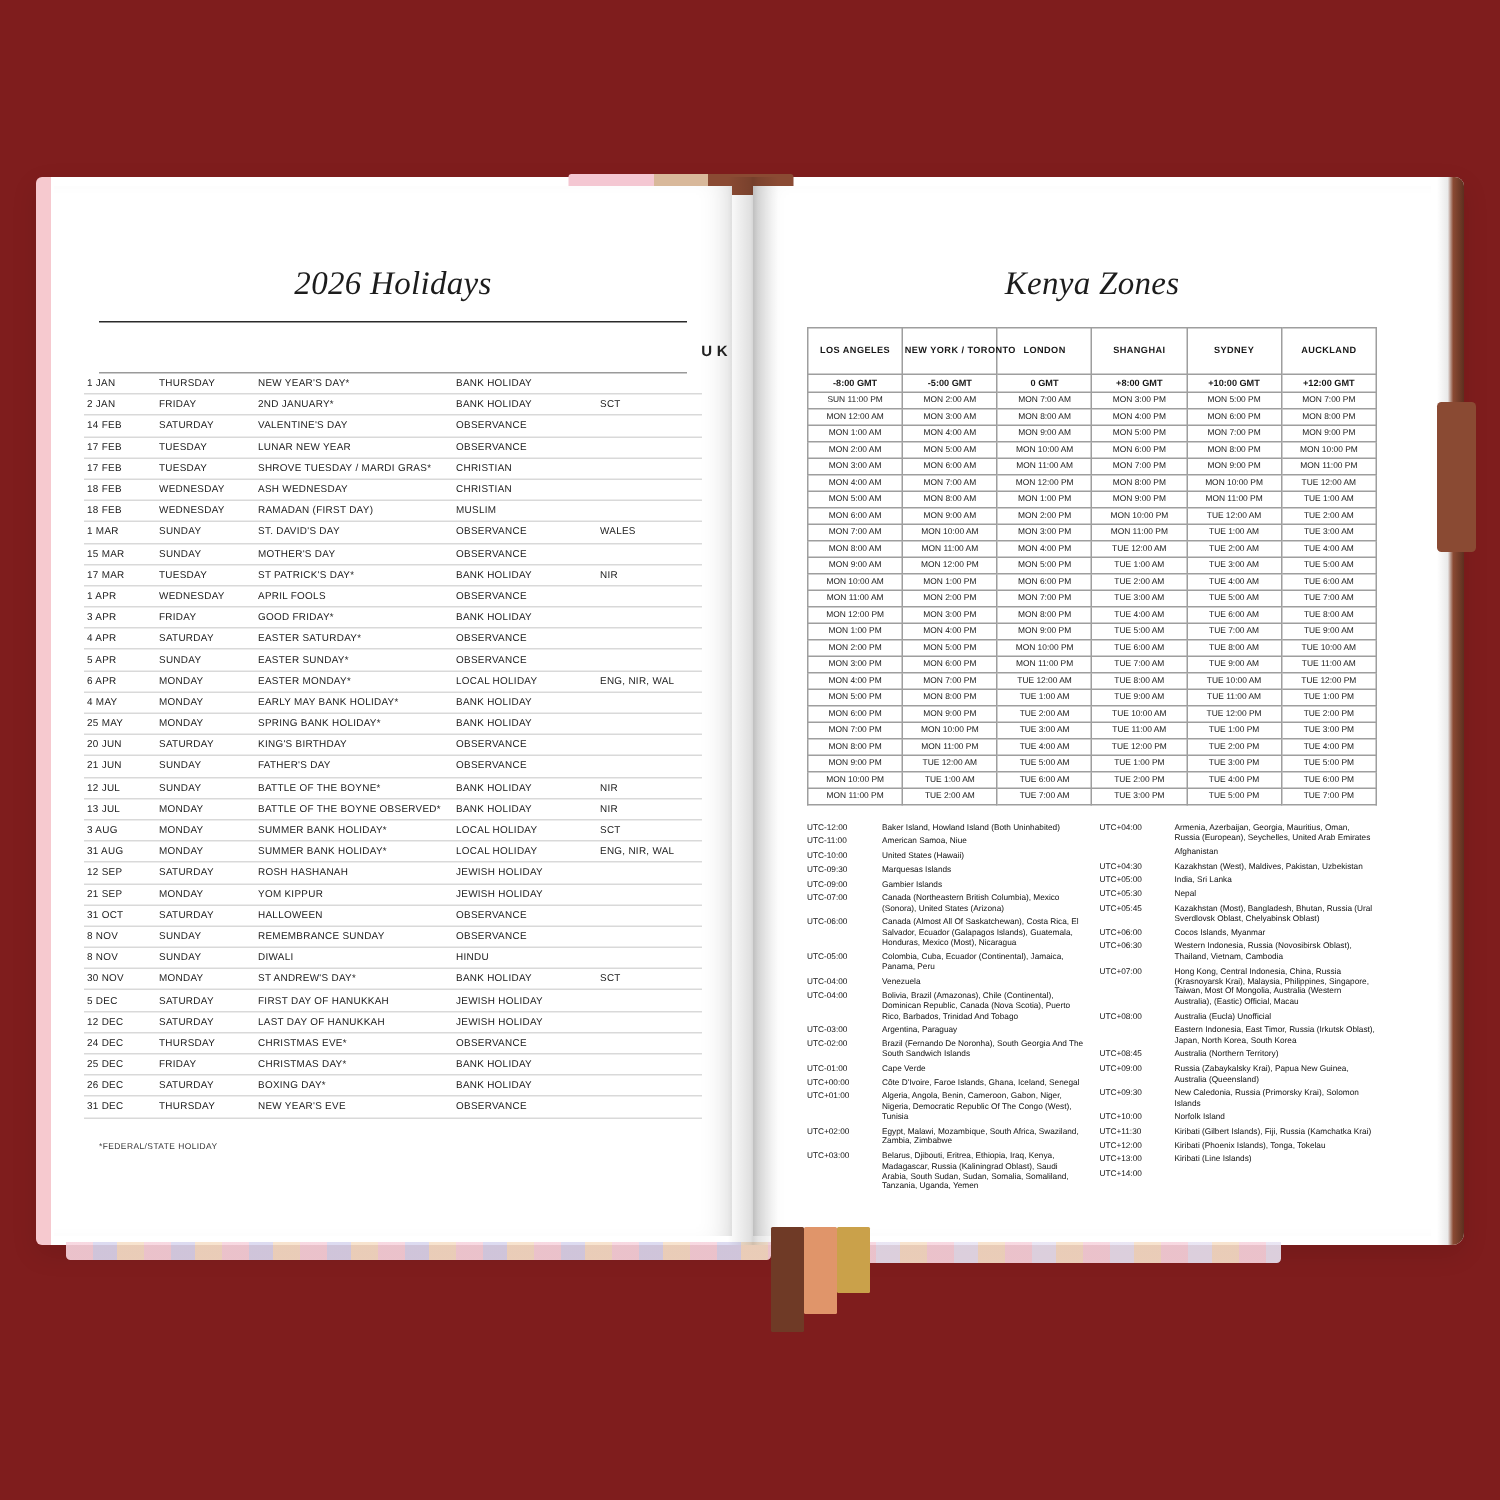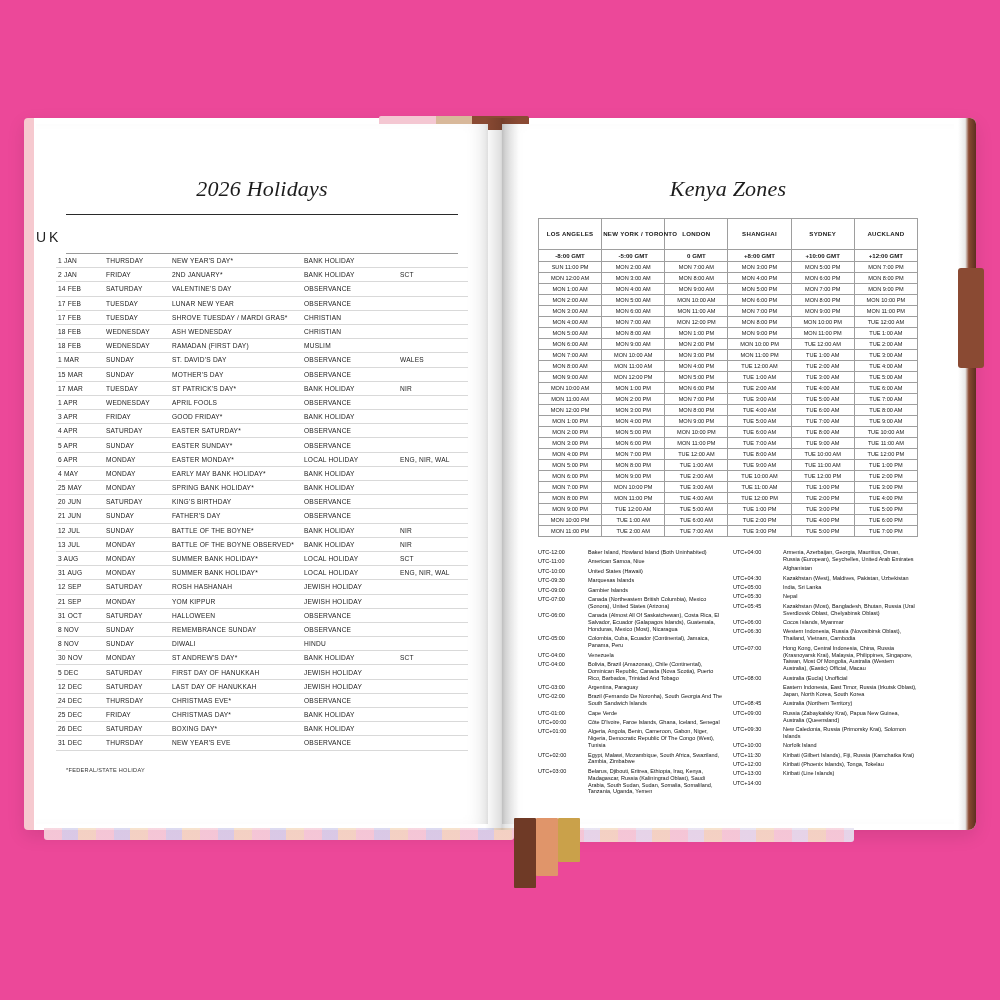--- a/index.html
+++ b/index.html
@@ -1,21 +1,21 @@
 <!DOCTYPE html>
 <html><head>
 <meta charset="utf-8">
 <style>
   html,body{margin:0;padding:0;}
   body{
     width:1000px;height:1000px;overflow:hidden;
     background:#ffffff;
     font-family:"Liberation Sans", sans-serif;
   }
-  .scene{position:relative;width:1000px;height:1000px;background:#ec4899;}
+  .scene{position:relative;width:1000px;height:1000px;background:#7f1d1d;}
 
   
   .book{
     position:absolute;left:24px;top:118px;width:952px;height:712px;
   }
   
   .cover{
     position:absolute;left:0;top:0;width:952px;height:712px;
     background:linear-gradient(90deg,#f6c9cf 0px,#f6c9cf 10px,#ffffff 10px,#ffffff 100%);
     border-radius:4px 6px 8px 4px;
@@ -61,21 +61,21 @@
   .page.left{left:12px;width:452px;box-shadow:inset -16px 0 22px -18px rgba(0,0,0,.25);}
   .page.right{left:478px;width:452px;box-shadow:inset 16px 0 22px -18px rgba(0,0,0,.25);}
 
   .page-title{
     text-align:center;font-family:"Liberation Serif", serif;font-style:italic;
     font-size:22px;color:#1c1c1c;margin-top:52px;letter-spacing:.2px;
   }
   .rule{height:1px;background:#2a2a2a;margin:12px 30px 0 30px;}
 
   .country{
-    text-align:left;font-size:14px;font-weight:normal;letter-spacing:3px;
+    text-align:right;font-size:10px;font-weight:bold;letter-spacing:3px;
     color:#222;margin-top:14px;
   }
   .rule2{height:1px;background:#9a9a9a;margin:8px 30px 0 30px;}
 
   
   table.hol{
     width:392px;margin:0 auto;border-collapse:collapse;
     font-size:6.6px;color:#1b1b1b;table-layout:fixed;
   }
   table.hol td{

